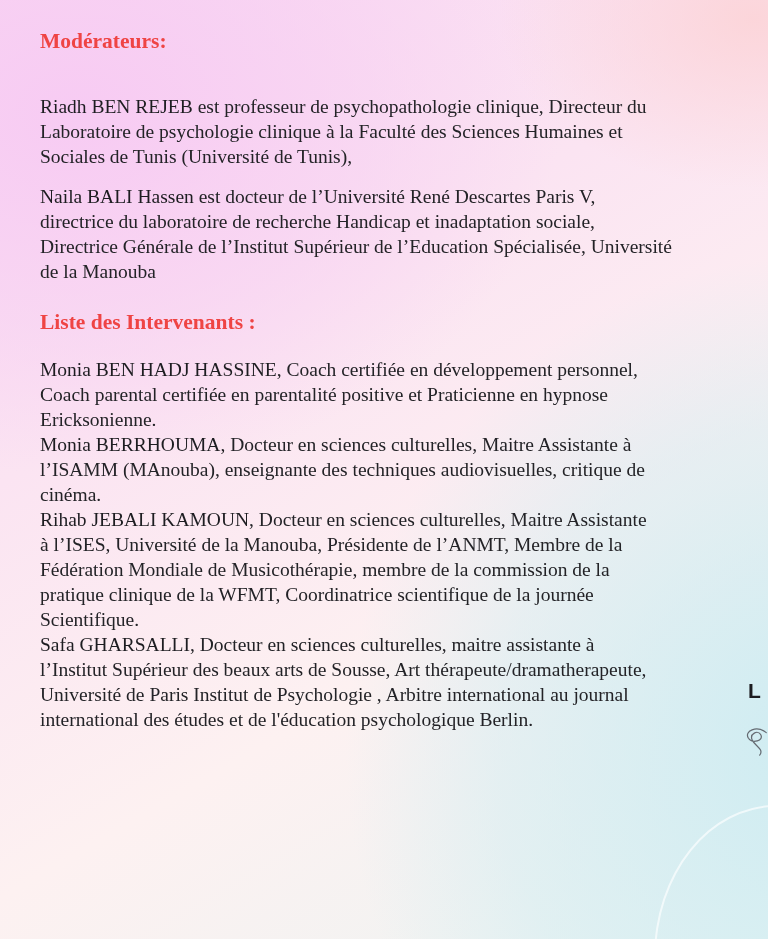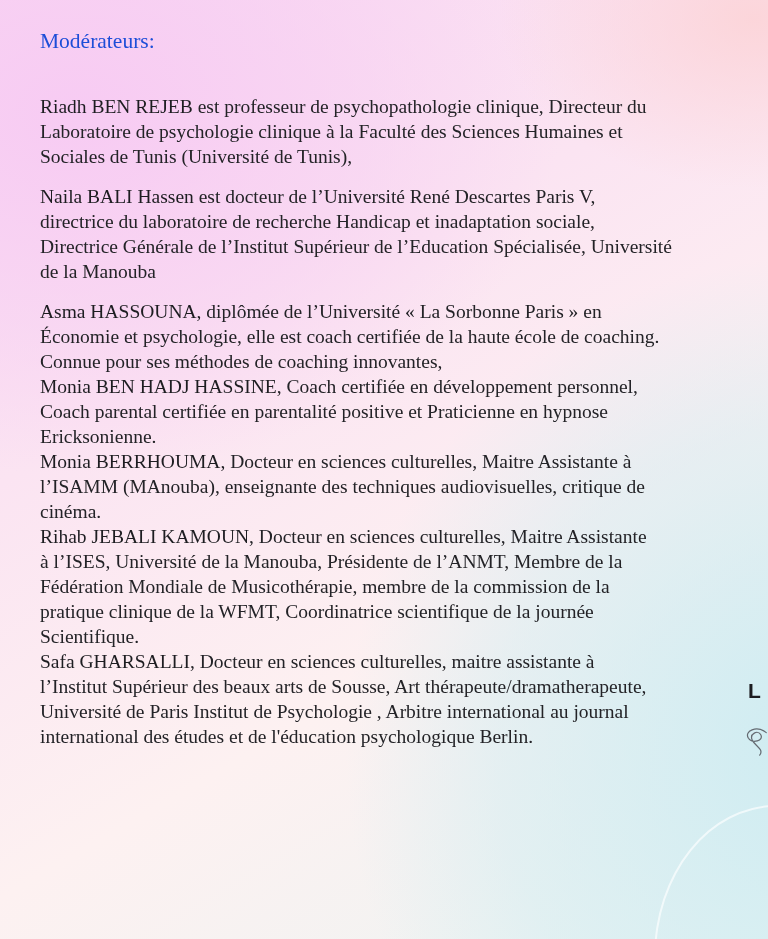--- a/index.html
+++ b/index.html
@@ -18,22 +18,22 @@
     position: absolute;
     top: 28px; left: 40px;
     width: 678px;
     color: #232327;
     font-size: 19.5px;
     line-height: 25px;
   }
   .doc-heading {
     font-size: 21.5px;
     line-height: 26px;
-    font-weight: normal;
-    color: #1d4ed8;
+    font-weight: bold;
+    color: #ef4444;
     margin: 0 0 40px 0;
   }
   .doc-heading.second {
     margin: 25px 0 22px 0;
   }
   .para { margin: 0 0 15px 0; white-space: pre-wrap; }
   .para.tight { margin: 0; }
   .person-name { font-weight: normal; color: #1d1d21; }
   .edge-letter {
     position: absolute;
@@ -67,24 +67,22 @@
 
   <p class="para"><span class="person-name">Riadh BEN REJEB</span><span> est professeur de psychopathologie clinique, Directeur du
 Laboratoire de psychologie clinique à la Faculté des Sciences Humaines et
 Sociales de Tunis (Université de Tunis),</span></p>
 
   <p class="para"><span class="person-name">Naila BALI Hassen</span><span> est docteur de l’Université René Descartes Paris V,
 directrice du laboratoire de recherche Handicap et inadaptation sociale,
 Directrice Générale de l’Institut Supérieur de l’Education Spécialisée, Université
 de la Manouba</span></p>
 
+  <h1 class="doc-heading second">Liste des Intervenants :</h1>
 
-  <p class="para tight"><span class="person-name">Asma HASSOUNA,</span><span> diplômée de l’Université « La Sorbonne Paris » en
-Économie et psychologie, elle est coach certifiée de la haute école de coaching.
-Connue pour ses méthodes de coaching innovantes,</span></p>
 
 
 
   <p class="para tight"><span class="person-name">Monia BEN HADJ HASSINE</span><span>, Coach certifiée en développement personnel,
 Coach parental certifiée en parentalité positive et Praticienne en hypnose
 Ericksonienne.</span></p>
 
   <p class="para tight"><span class="person-name">Monia BERRHOUMA,</span><span> Docteur en sciences culturelles, Maitre Assistante à
 l’ISAMM (MAnouba), enseignante des techniques audiovisuelles, critique de
 cinéma.</span></p>

